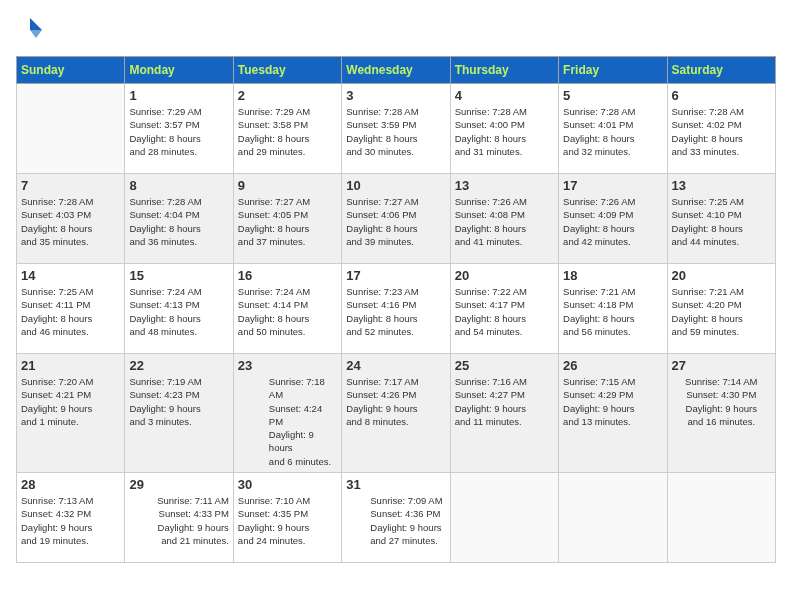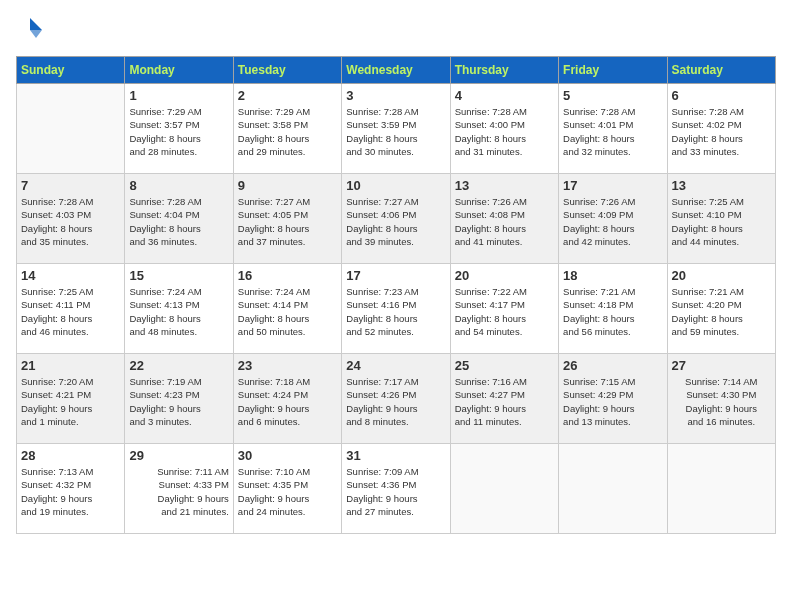--- a/index.html
+++ b/index.html
@@ -275,21 +275,21 @@
         </td>
         <td class="shaded">
           <div class="day-number">22</div>
           <div class="day-info" style="white-space: pre-line;">Sunrise: 7:19 AM
 Sunset: 4:23 PM
 Daylight: 9 hours
 and 3 minutes.</div>
         </td>
         <td class="shaded">
           <div class="day-number">23</div>
-          <div class="day-info" style="white-space: pre-line;">Sunrise: 7:18 AM
+          <div class="day-info" style="white-space: pre-line; margin-left: 31px;">Sunrise: 7:18 AM
 Sunset: 4:24 PM
 Daylight: 9 hours
 and 6 minutes.</div>
         </td>
         <td class="shaded">
           <div class="day-number">24</div>
           <div class="day-info" style="white-space: pre-line;">Sunrise: 7:17 AM
 Sunset: 4:26 PM
 Daylight: 9 hours
 and 8 minutes.</div>
@@ -333,21 +333,21 @@
         </td>
         <td>
           <div class="day-number">30</div>
           <div class="day-info" style="white-space: pre-line;">Sunrise: 7:10 AM
 Sunset: 4:35 PM
 Daylight: 9 hours
 and 24 minutes.</div>
         </td>
         <td>
           <div class="day-number">31</div>
-          <div class="day-info" style="white-space: pre-line;">Sunrise: 7:09 AM
+          <div class="day-info" style="white-space: pre-line; margin-left: 24px;">Sunrise: 7:09 AM
 Sunset: 4:36 PM
 Daylight: 9 hours
 and 27 minutes.</div>
         </td>
         <td class="empty"></td>
         <td class="empty"></td>
         <td class="empty"></td>
       </tr>
     </tbody>
 </table>

